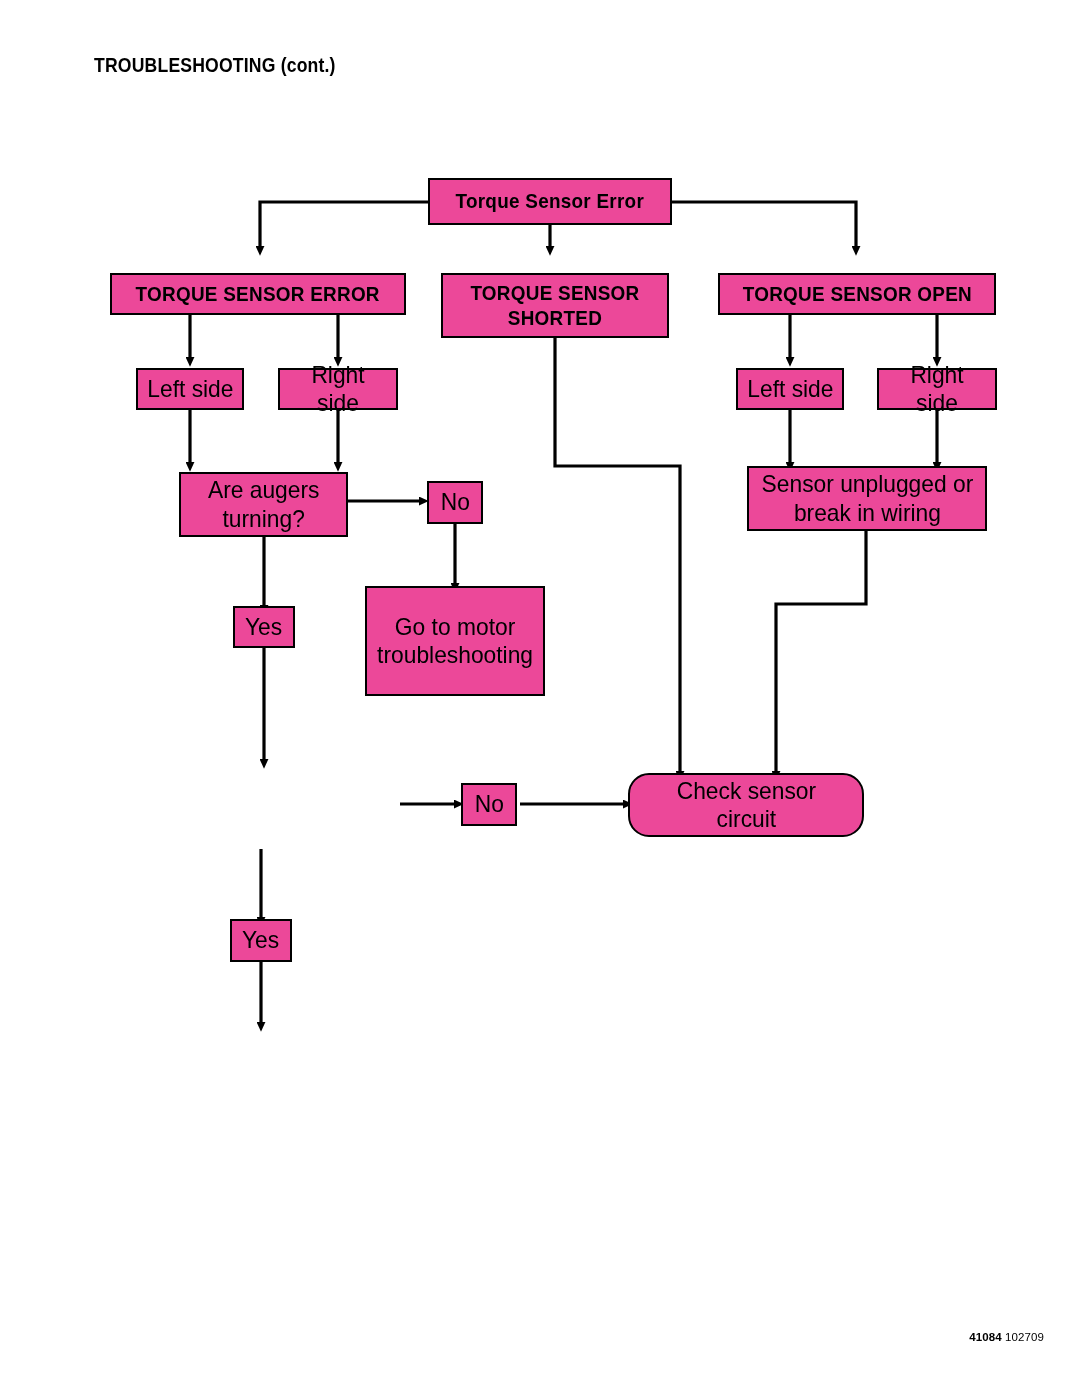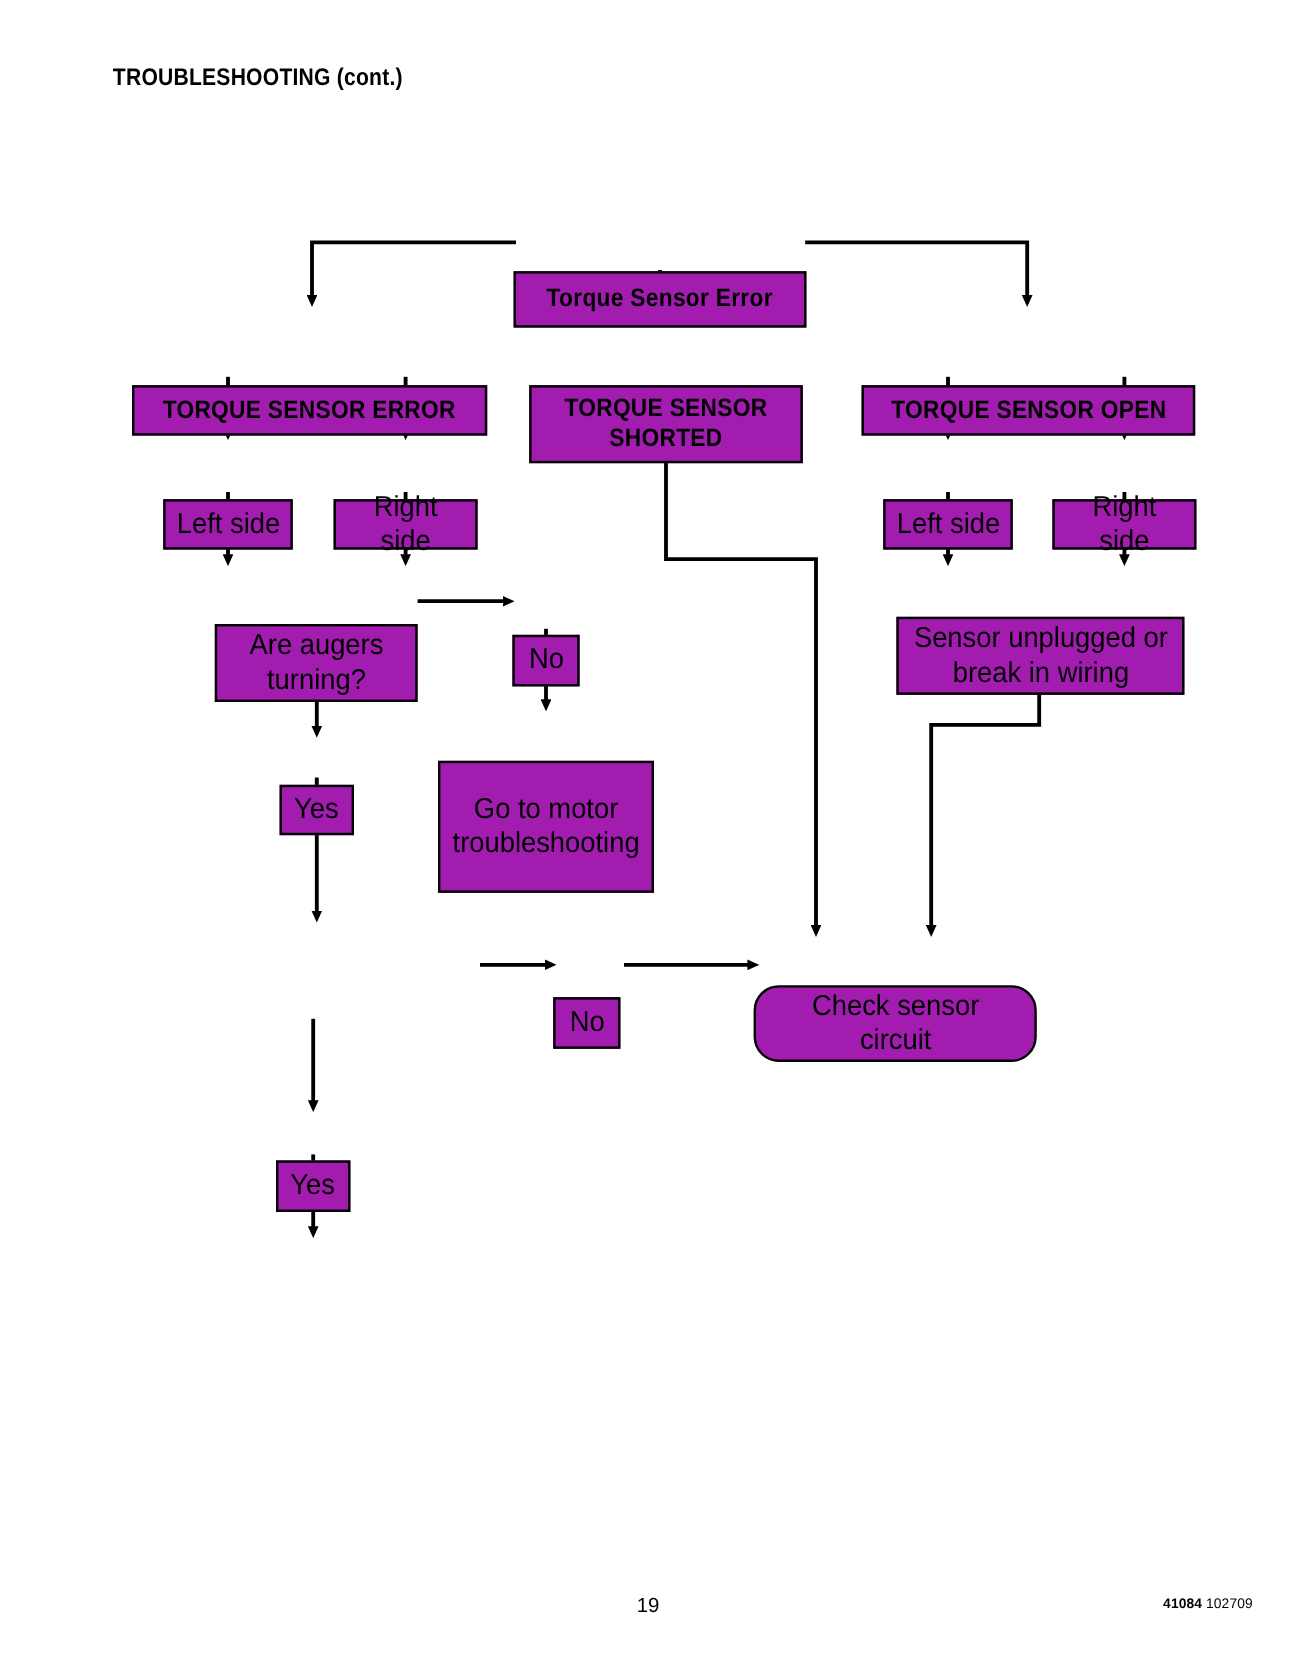--- a/index.html
+++ b/index.html
@@ -50,27 +50,26 @@
     width: 1080px;
     height: 1250px;
     overflow: visible;
   }
 
   
   .node {
     position: absolute;
     box-sizing: border-box;
     border: 2.5px solid #000000;
-    background: #a21caf;
+    background: #ec4899;
     display: flex;
     align-items: center;
     justify-content: center;
     text-align: center;
     line-height: 1.18;
-    margin-top: 48px;
   }
   .node .txt { display: block; padding: 0 6px; }
 
   
   .node.bold {
     font-weight: bold;
     font-size: 21px;
     letter-spacing: 0.3px;
   }
   .node.bold .txt {
@@ -243,19 +242,18 @@
 
     <div class="node plain" style="left:628px; top:773px; width:236px; height:64px;border-radius:21px;">
       <span class="txt">
         <span>Check sensor</span><br>
         <span>circuit</span>
       </span>
     </div>
 
   </div>
 
-  <div class="footer-page">19</div>
 
   <div class="footer-code">
     <span class="code-a">41084</span><span> </span><span class="code-b">102709</span>
   </div>
 
 </div>
 
 </body></html>

